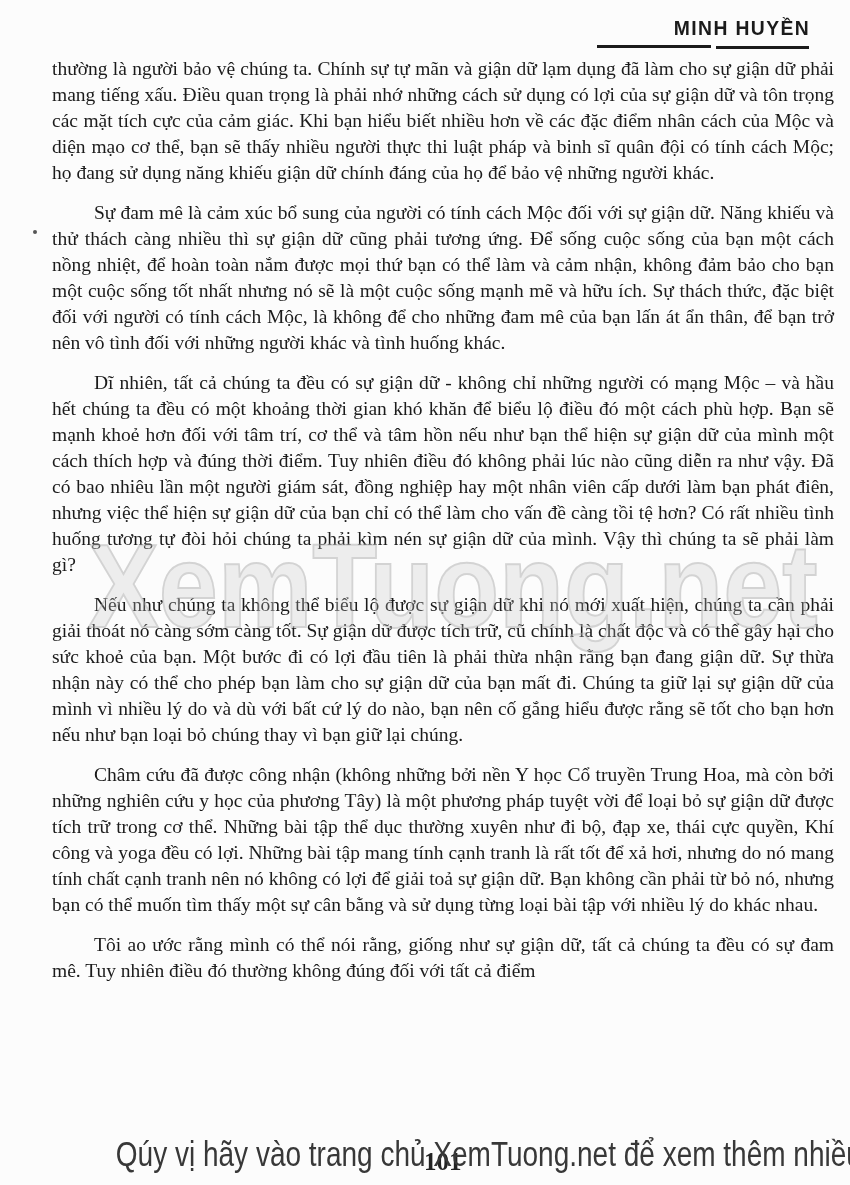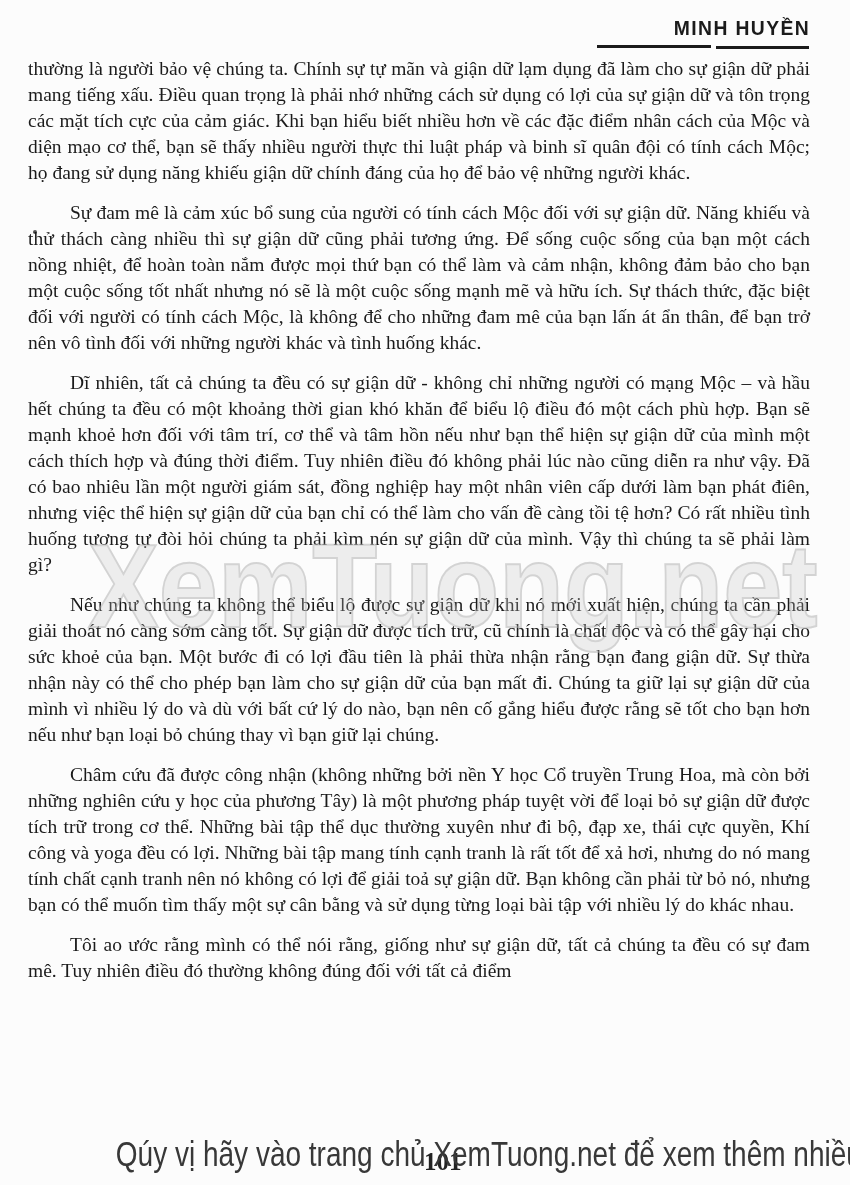--- a/index.html
+++ b/index.html
@@ -25,21 +25,21 @@
     white-space:nowrap;
   }
   .head-rule{
     position:absolute;height:3px;background:var(--ink,#1b1b1b);
   }
   .head-rule.seg1{left:597px;top:45px;width:114px;}
   .head-rule.seg2{left:716px;top:46px;width:93px;}
 
   
   .body-text{
-    position:absolute;left:28px;top:56px;width:782px;
+    position:absolute;left:52px;top:56px;width:782px;
     font-size:19.5px;line-height:26px;
     color:var(--ink,#1b1b1b);
     text-align:justify;
     z-index:2;
   }
   .body-text p{margin:0 0 14px 0;}
   .body-text p.indented{text-indent:42px;}
 
   
   .watermark{

